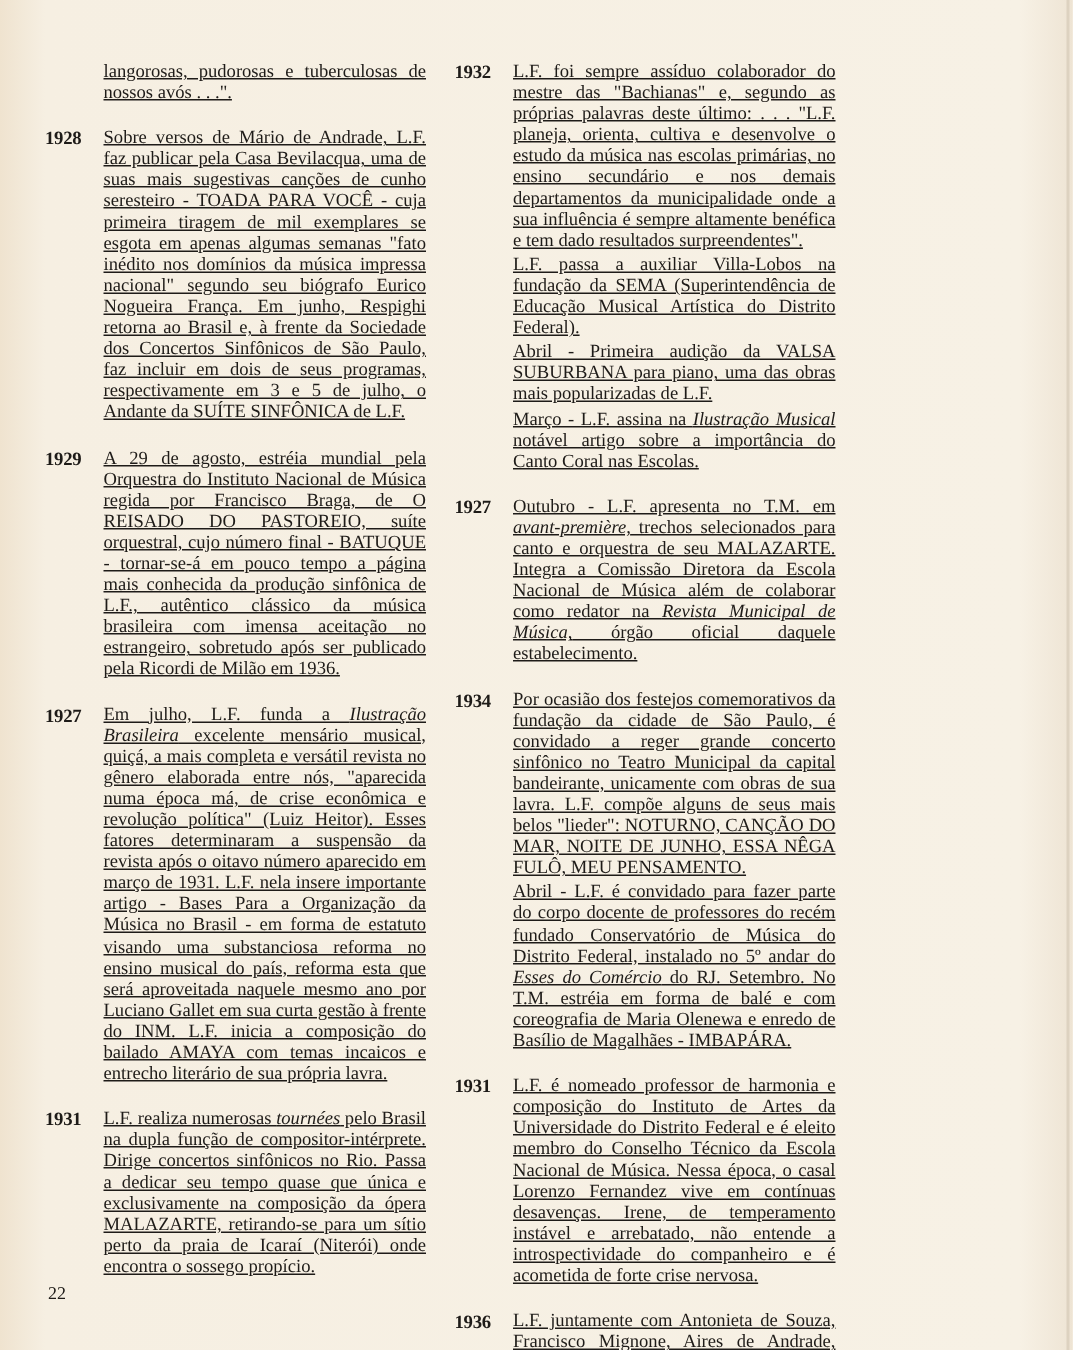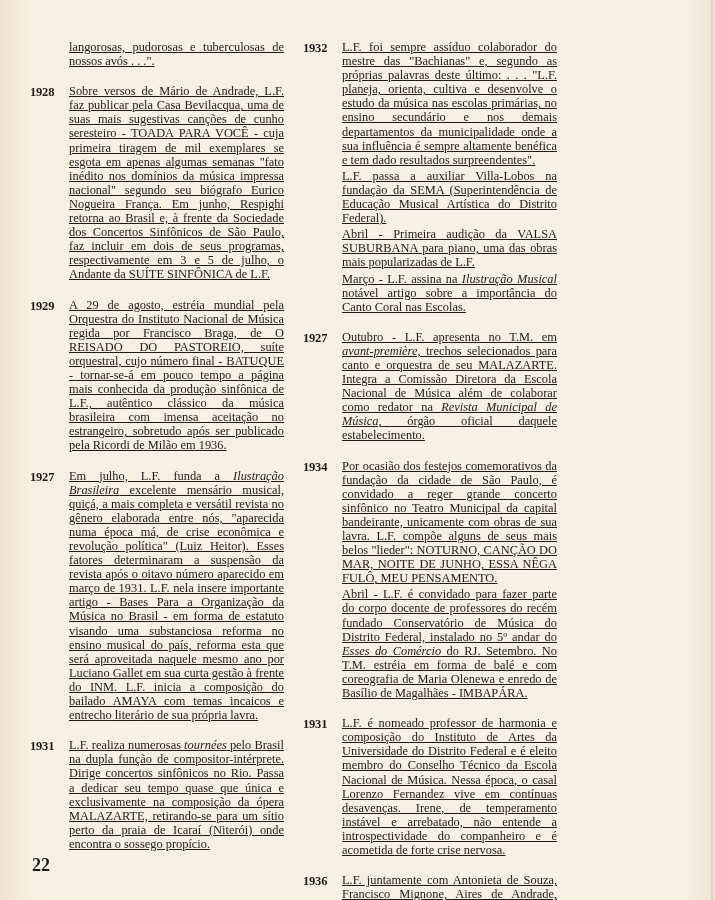--- a/index.html
+++ b/index.html
@@ -21,21 +21,21 @@
   }
   .entry .body { margin-left: 37px; }
   .para {
     font-size: 12.4px; line-height: 14.1px; text-align: justify;
     margin: 2px; hyphens: manual; text-decoration: underline;
   }
   .para i { font-style: italic; }
   .cont .body { margin-left: 37px; }
   .page-number {
     position: absolute; left: 32px; top: 855px;
-    font-size: 18px; font-weight: bold; text-align: center;
+    font-size: 12px; font-weight: normal; text-align: center;
   }
 </style>
 </head>
 <body>
 
 <div class="page-edge"></div>
 
 <div class="col left">
   <div class="entry cont">
     <div class="body">

